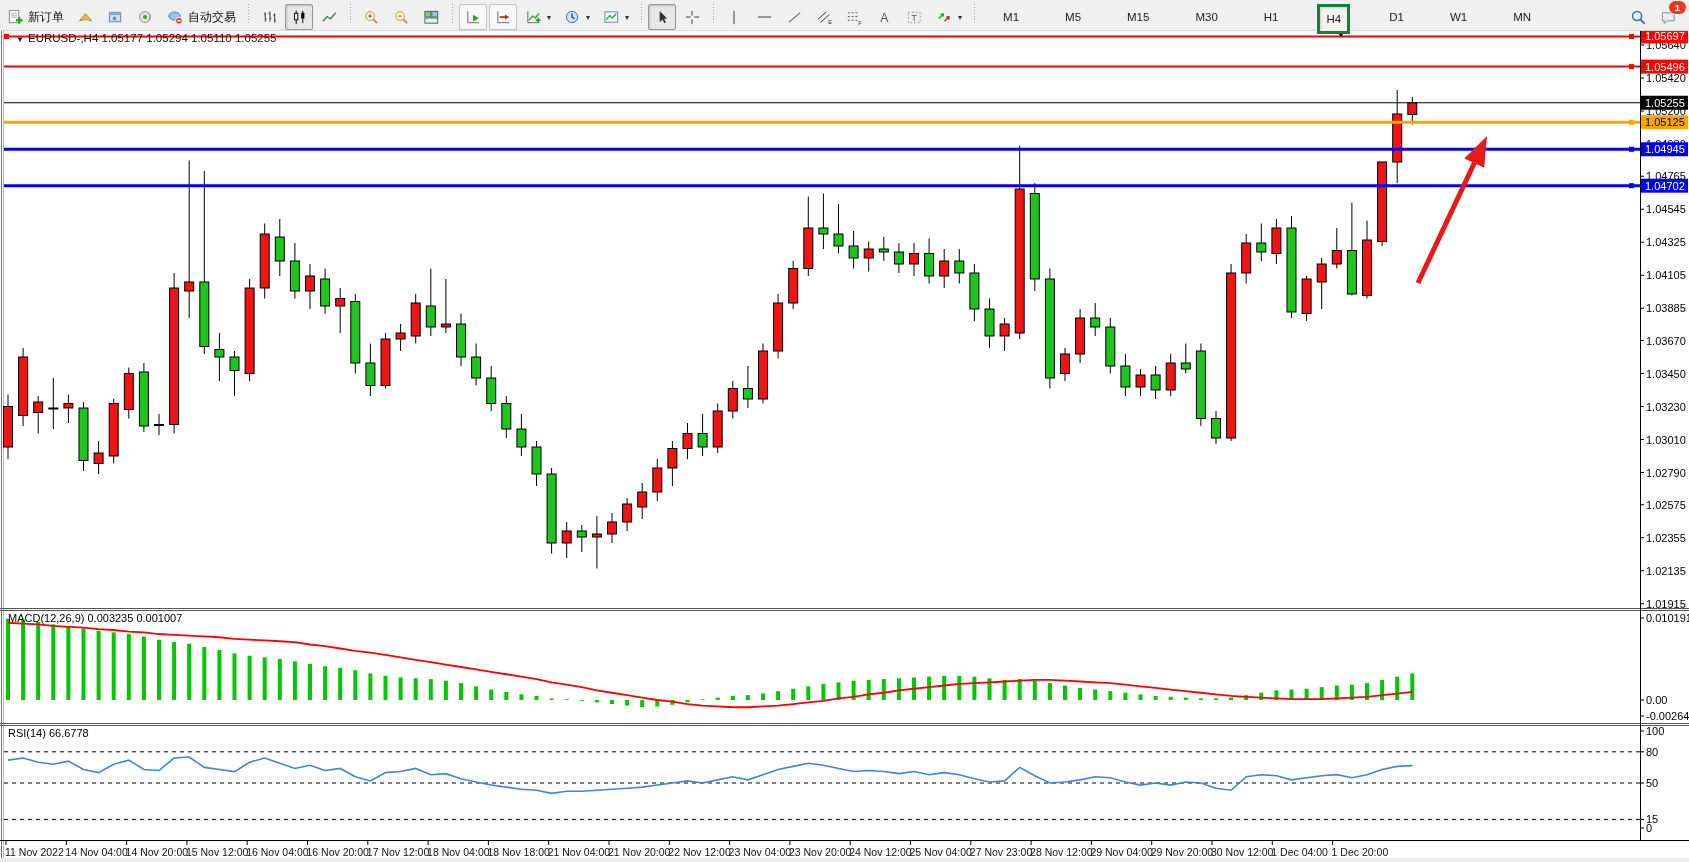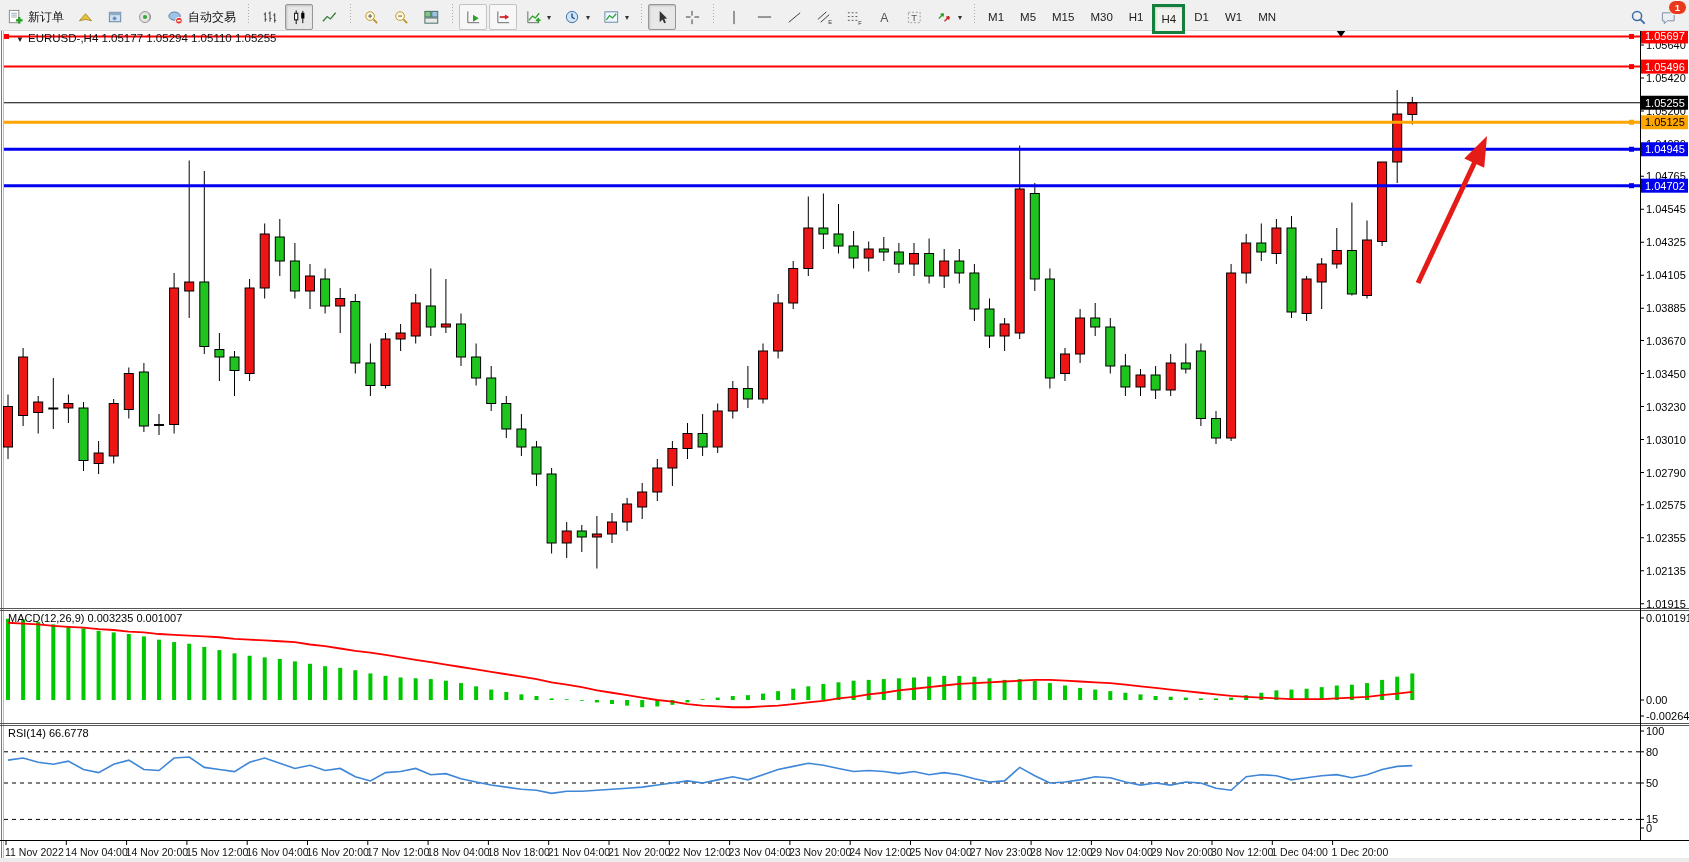--- a/index.html
+++ b/index.html
@@ -12,21 +12,21 @@
     border:1px solid transparent;border-radius:2px;height:20px;cursor:default;}
   .tbtn.pressed{border:1px solid #979797;background:#e7e7e7;
     box-shadow:inset 1px 1px 2px rgba(0,0,0,.18);}
   .tbtn.boxed{border:1px solid #c3c3c3;background:#f7f7f7;}
   .ticon{width:18px;height:17px;display:inline-flex;align-items:center;justify-content:center;}
   .ticon svg{width:17px;height:17px;}
   .sep{width:6px;height:20px;margin:0 3px;
     background-image:repeating-linear-gradient(#aaa 0 1px,transparent 1px 3px);
     background-size:1px 100%;background-repeat:no-repeat;background-position:center;}
   .drop{font-size:8px;color:#333;margin-left:1px;}
-  .tf{padding:2px 6px;margin:0 1px;border:1px solid transparent;height:20px;
+  .tf{padding:2px 6px;margin:0 16px;border:1px solid transparent;height:20px;
     display:inline-flex;align-items:center;font-size:11.5px;color:#222;}
   .tf.active{border:3px solid #15803d;background:#f2f2ee;
     box-shadow:inset 1px 1px 2px rgba(0,0,0,.15);}
   #tb-right{margin-left:auto;display:flex;align-items:center;margin-right:6px;}
   #notif{position:relative;}
   #notif-badge{position:absolute;right:-6px;top:-5px;min-width:13px;height:13px;
     background:#e8391d;color:#fff;border-radius:8px;font-size:9.5px;font-weight:bold;
     display:flex;align-items:center;justify-content:center;padding:0 2px;
     border:1px solid #fff;}
   

